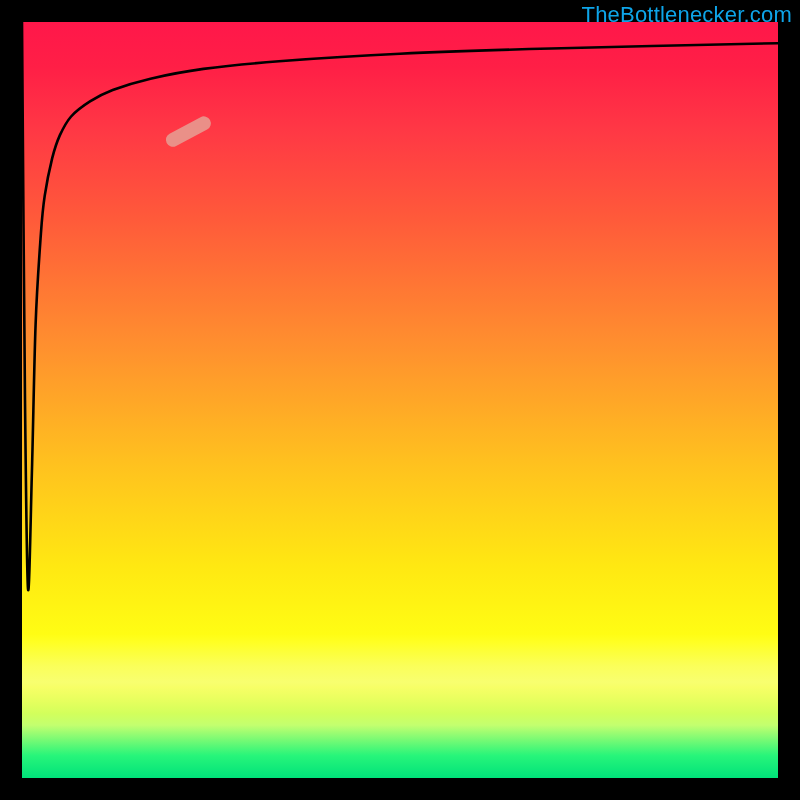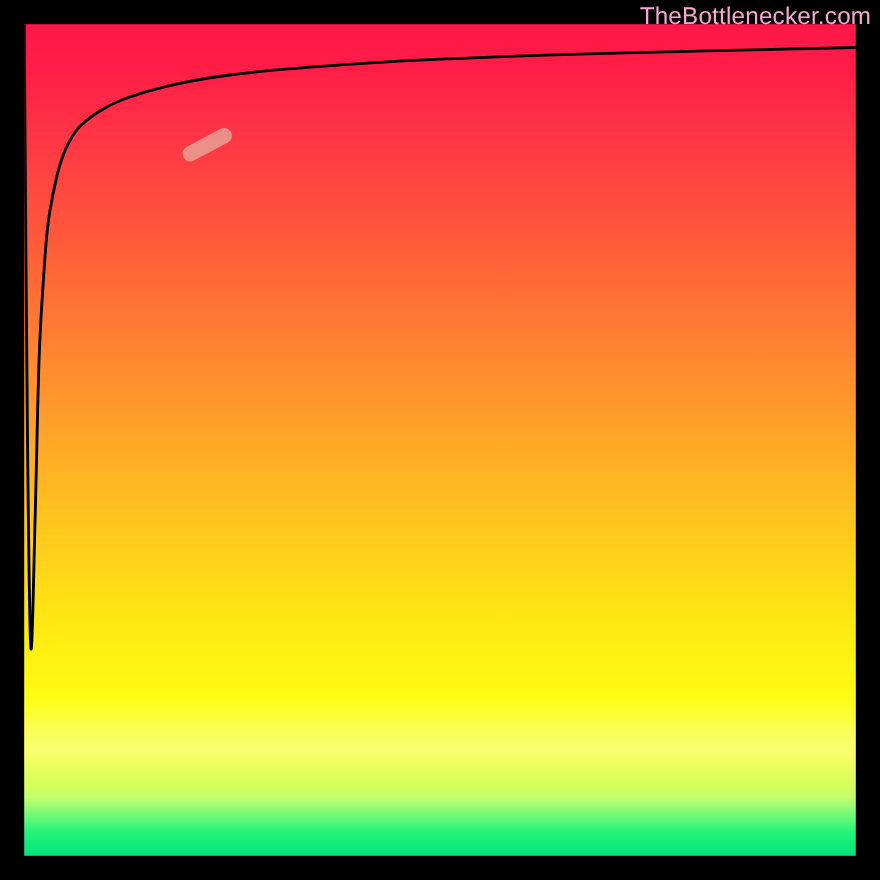--- a/index.html
+++ b/index.html
@@ -67,21 +67,21 @@
       rgba(255,255,255,0.32) 60%,
       rgba(255,255,255,0.0) 100%
     );
   }
 
   .watermark {
     position: absolute;
     top: 2px;
     right: 8px;
     font-size: 22px;
-    color: #f9a8d4;
+    color: #0ea5e9;
     font-weight: 400;
     letter-spacing: 0.2px;
     user-select: none;
   }
 
   svg.curve {
     position: absolute;
     top: 0;
     left: 0;
     width: 756px;

